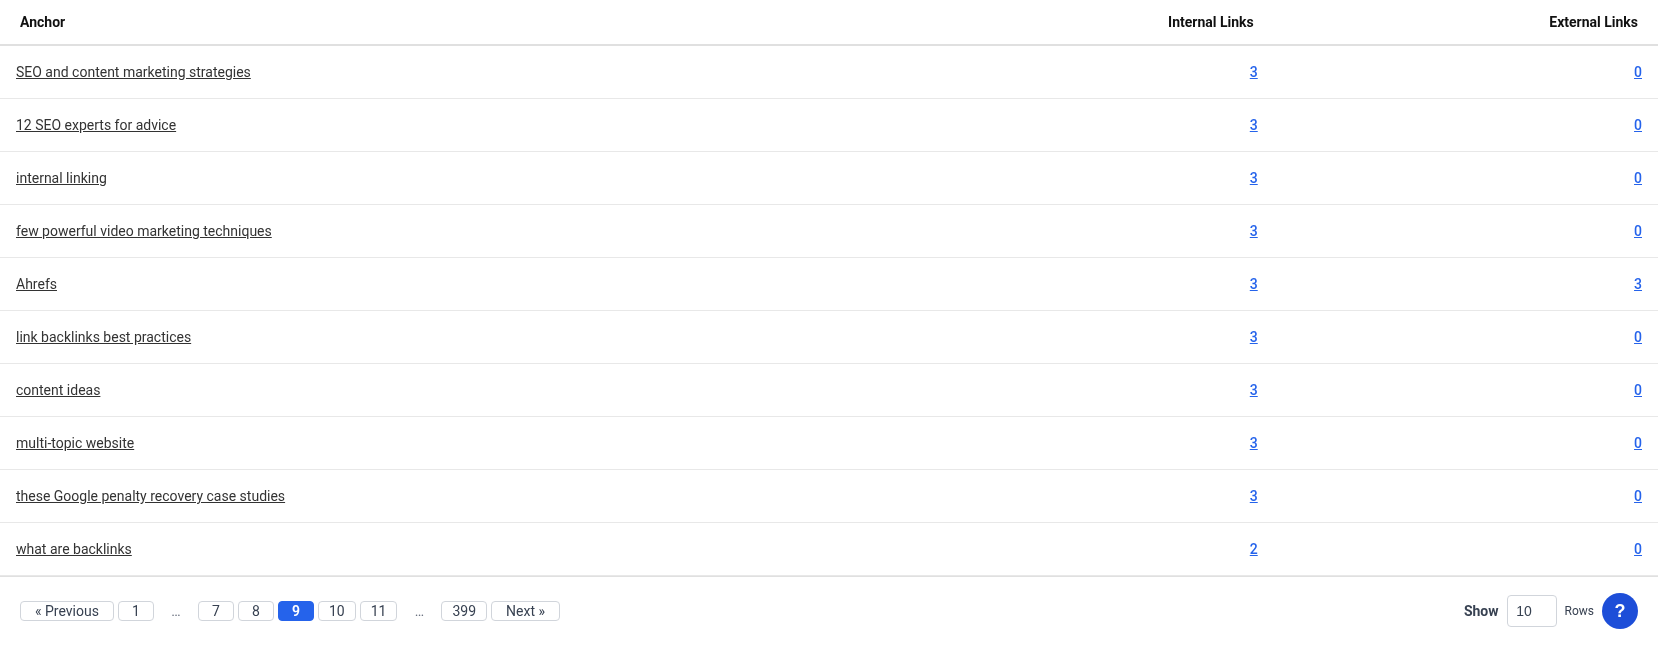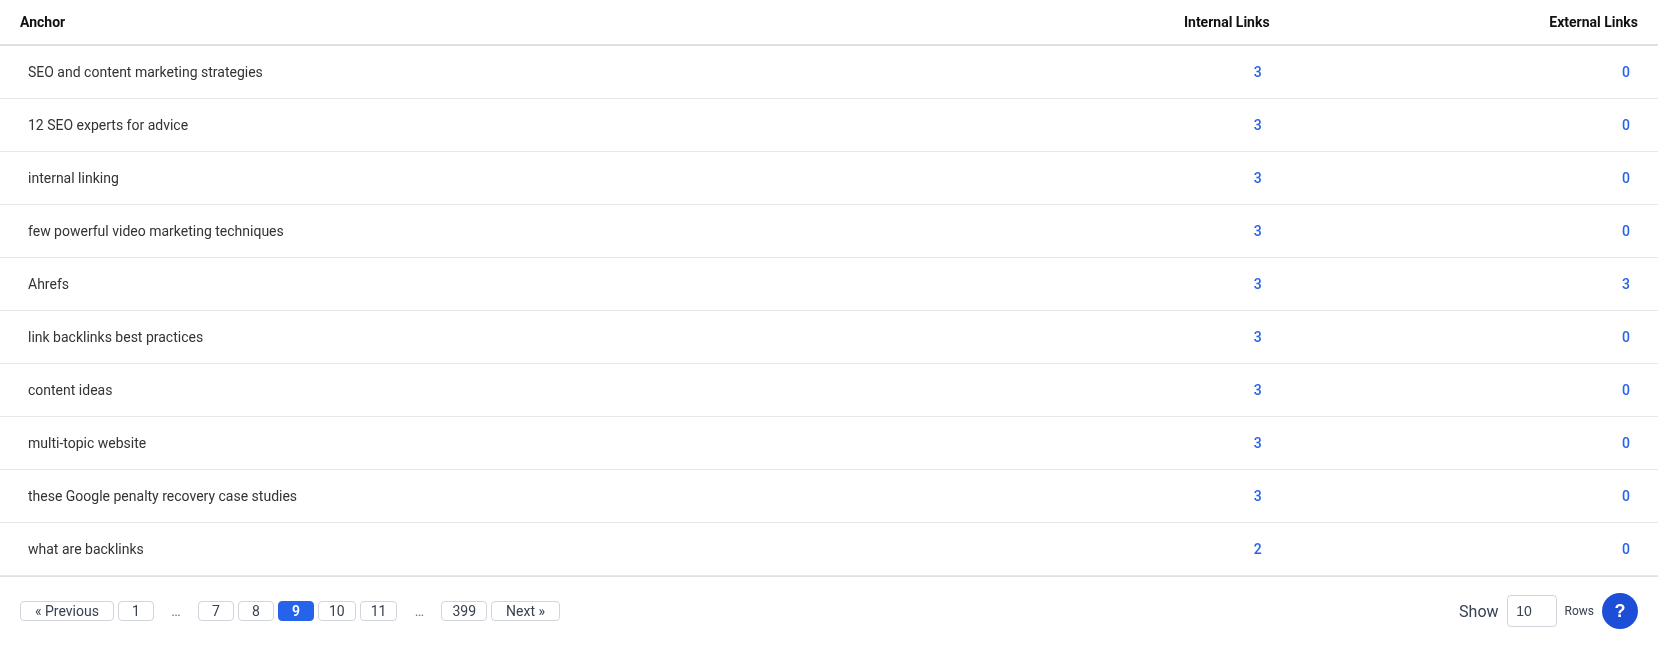--- a/index.html
+++ b/index.html
@@ -42,23 +42,24 @@
     thead th.numeric {
       text-align: right;
     }
 
     tbody tr {
       border-bottom: 1px solid #e8e8e8;
       background: #fff;
     }
 
     tbody td {
-      padding: 18px 28px;
+      padding: 18px 16px;
       font-size: 14px;
       color: #333;
+      text-decoration: underline;
     }
 
     tbody td.numeric {
       text-align: right;
       font-weight: 500;
     }
 
     .link-blue {
       color: #2563eb;
     }
@@ -122,22 +123,23 @@
 
     .pagination-right {
       display: flex;
       align-items: center;
       gap: 8px;
       font-size: 14px;
       color: #374151;
     }
 
     .show-label {
-      font-size: 16px;
-      color: #374151;
+      font-size: 14px;
+      color: #374151;
+      font-weight: bold;
     }
 
     .rows-input {
       width: 50px;
       height: 32px;
       border: 1px solid #d1d5db;
       border-radius: 4px;
       text-align: center;
       font-size: 14px;
       color: #374151;

